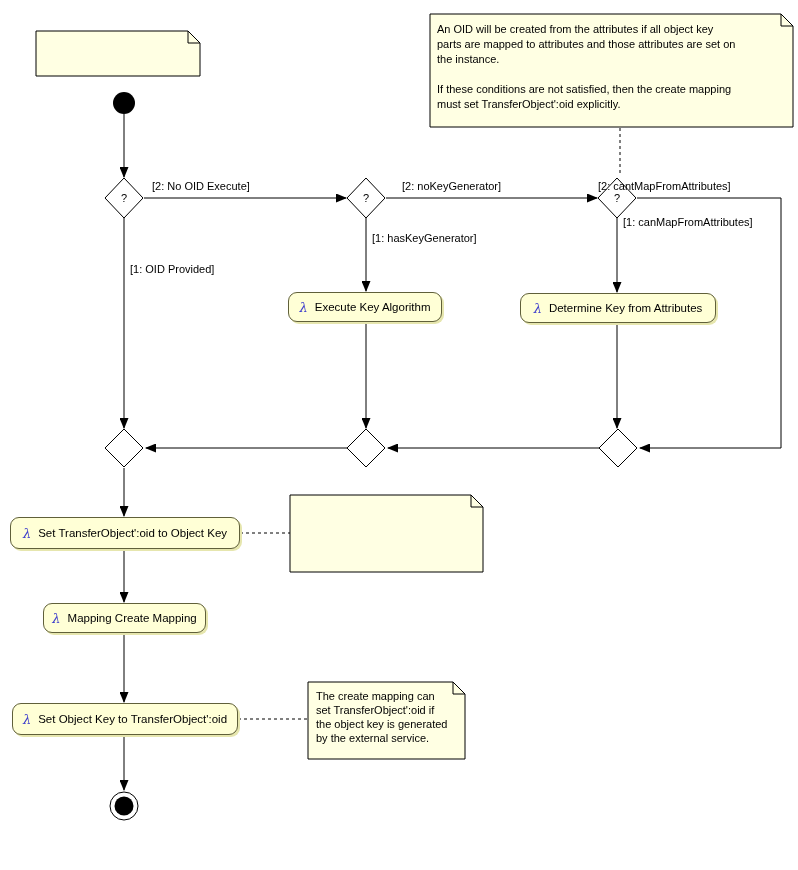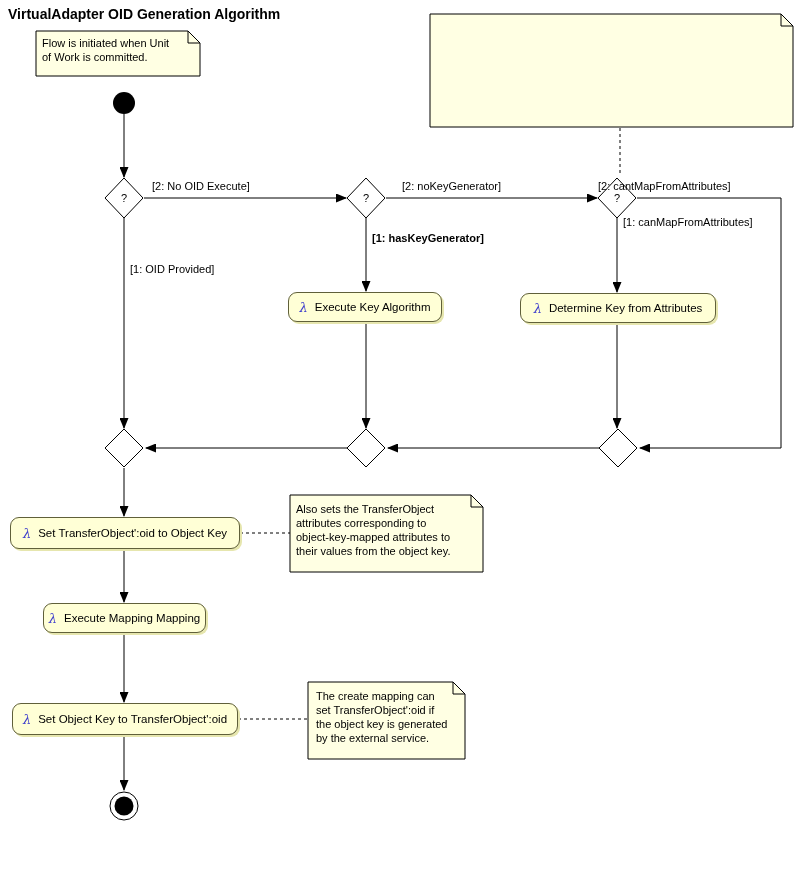--- a/index.html
+++ b/index.html
@@ -126,54 +126,53 @@
     <text class="qmark" x="366" y="202" text-anchor="middle">?</text>
     <text class="qmark" x="617" y="202" text-anchor="middle">?</text>
 
     <circle cx="124" cy="103" r="11" fill="#000"></circle>
     <g>
       <circle cx="124" cy="806" r="14" fill="#fff" stroke="#000" stroke-width="1"></circle>
       <circle cx="124" cy="806" r="9.5" fill="#000"></circle>
     </g>
   </svg>
 
-  <div class="title">VirtualAdapter OID Generation Algorithm</div>
 
-  <div class="note-text" style="left:42px; top:36px; width:155px;">Flow is initiated when Unit
-of Work is committed.</div>
-  <div class="note-text" style="left:296px; top:502px; width:182px;">Also sets the TransferObject
-attributes corresponding to
-object-key-mapped attributes to
-their values from the object key.</div>
+  <div class="note-text" style="left:437px; top:22px; width:352px; line-height:15px;">An OID will be created from the attributes if all object key
+parts are mapped to attributes and those attributes are set on
+the instance.
+
+If these conditions are not satisfied, then the create mapping
+must set TransferObject':oid explicitly.</div>
   <div class="note-text" style="left:316px; top:689px; width:146px;">The create mapping can
 set TransferObject':oid if
 the object key is generated
 by the external service.</div>
 
   <span class="guard" style="left:152px; top:180px;">[2: No OID Execute]</span>
   <span class="guard" style="left:130px; top:232px;margin-top:31px;">[1: OID Provided]</span>
   <span class="guard" style="left:402px; top:180px;">[2: noKeyGenerator]</span>
-  <span class="guard" style="left:372px; top:232px;font-weight:bold;">[1: hasKeyGenerator]</span>
+  <span class="guard" style="left:372px; top:232px;">[1: hasKeyGenerator]</span>
   <span class="guard" style="left:598px; top:180px;text-align:right;">[2: cantMapFromAttributes]</span>
   <span class="guard" style="left:623px; top:216px;">[1: canMapFromAttributes]</span>
 
   <div class="action" style="left:288px; top:292px; width:154px; height:30px;">
     <span class="lambda">λ</span>
     <span>Execute Key Algorithm</span>
   </div>
   <div class="action" style="left:520px; top:293px; width:196px; height:30px;">
     <span class="lambda">λ</span>
     <span>Determine Key from Attributes</span>
   </div>
   <div class="action" style="left:10px; top:517px; width:230px; height:32px;">
     <span class="lambda">λ</span>
     <span>Set TransferObject':oid to Object Key</span>
   </div>
   <div class="action" style="left:43px; top:603px; width:163px; height:30px;">
     <span class="lambda">λ</span>
-    <span>Execute Mapping Mapping</span>
+    <span>Mapping Create Mapping</span>
   </div>
   <div class="action" style="left:12px; top:703px; width:226px; height:32px;">
     <span class="lambda">λ</span>
     <span>Set Object Key to TransferObject':oid</span>
   </div>
 
 </div>
 
 </body></html>

